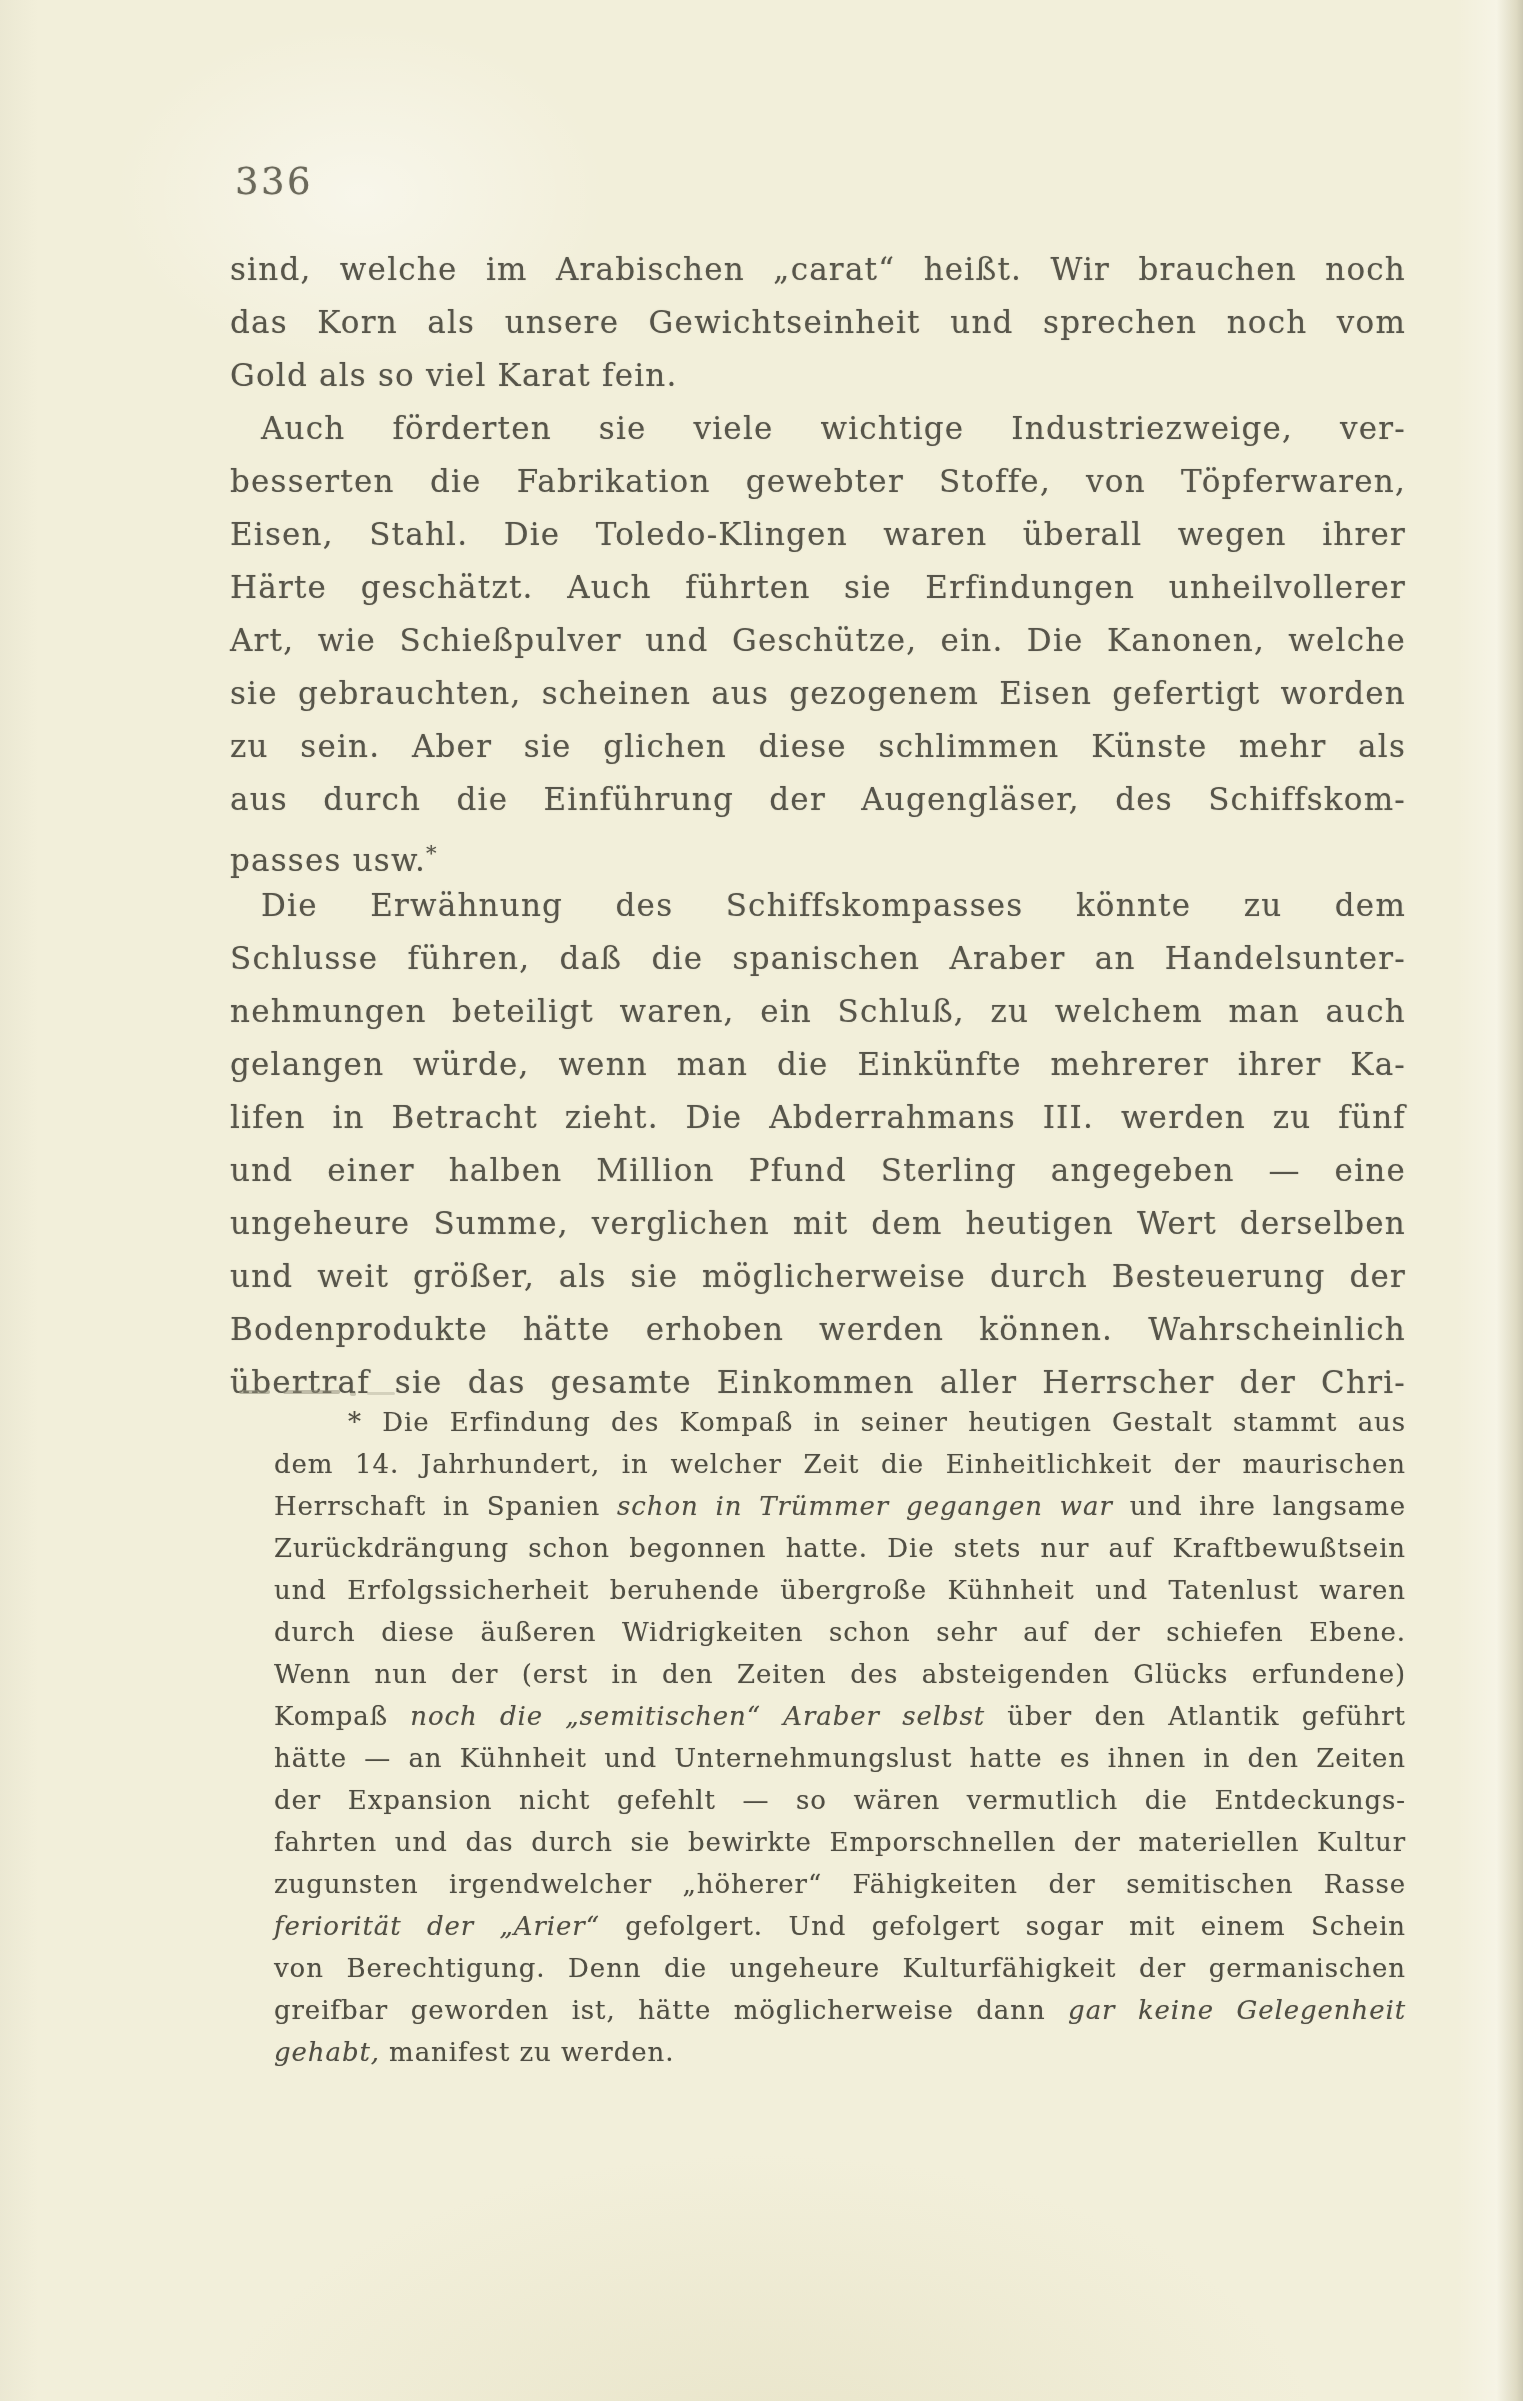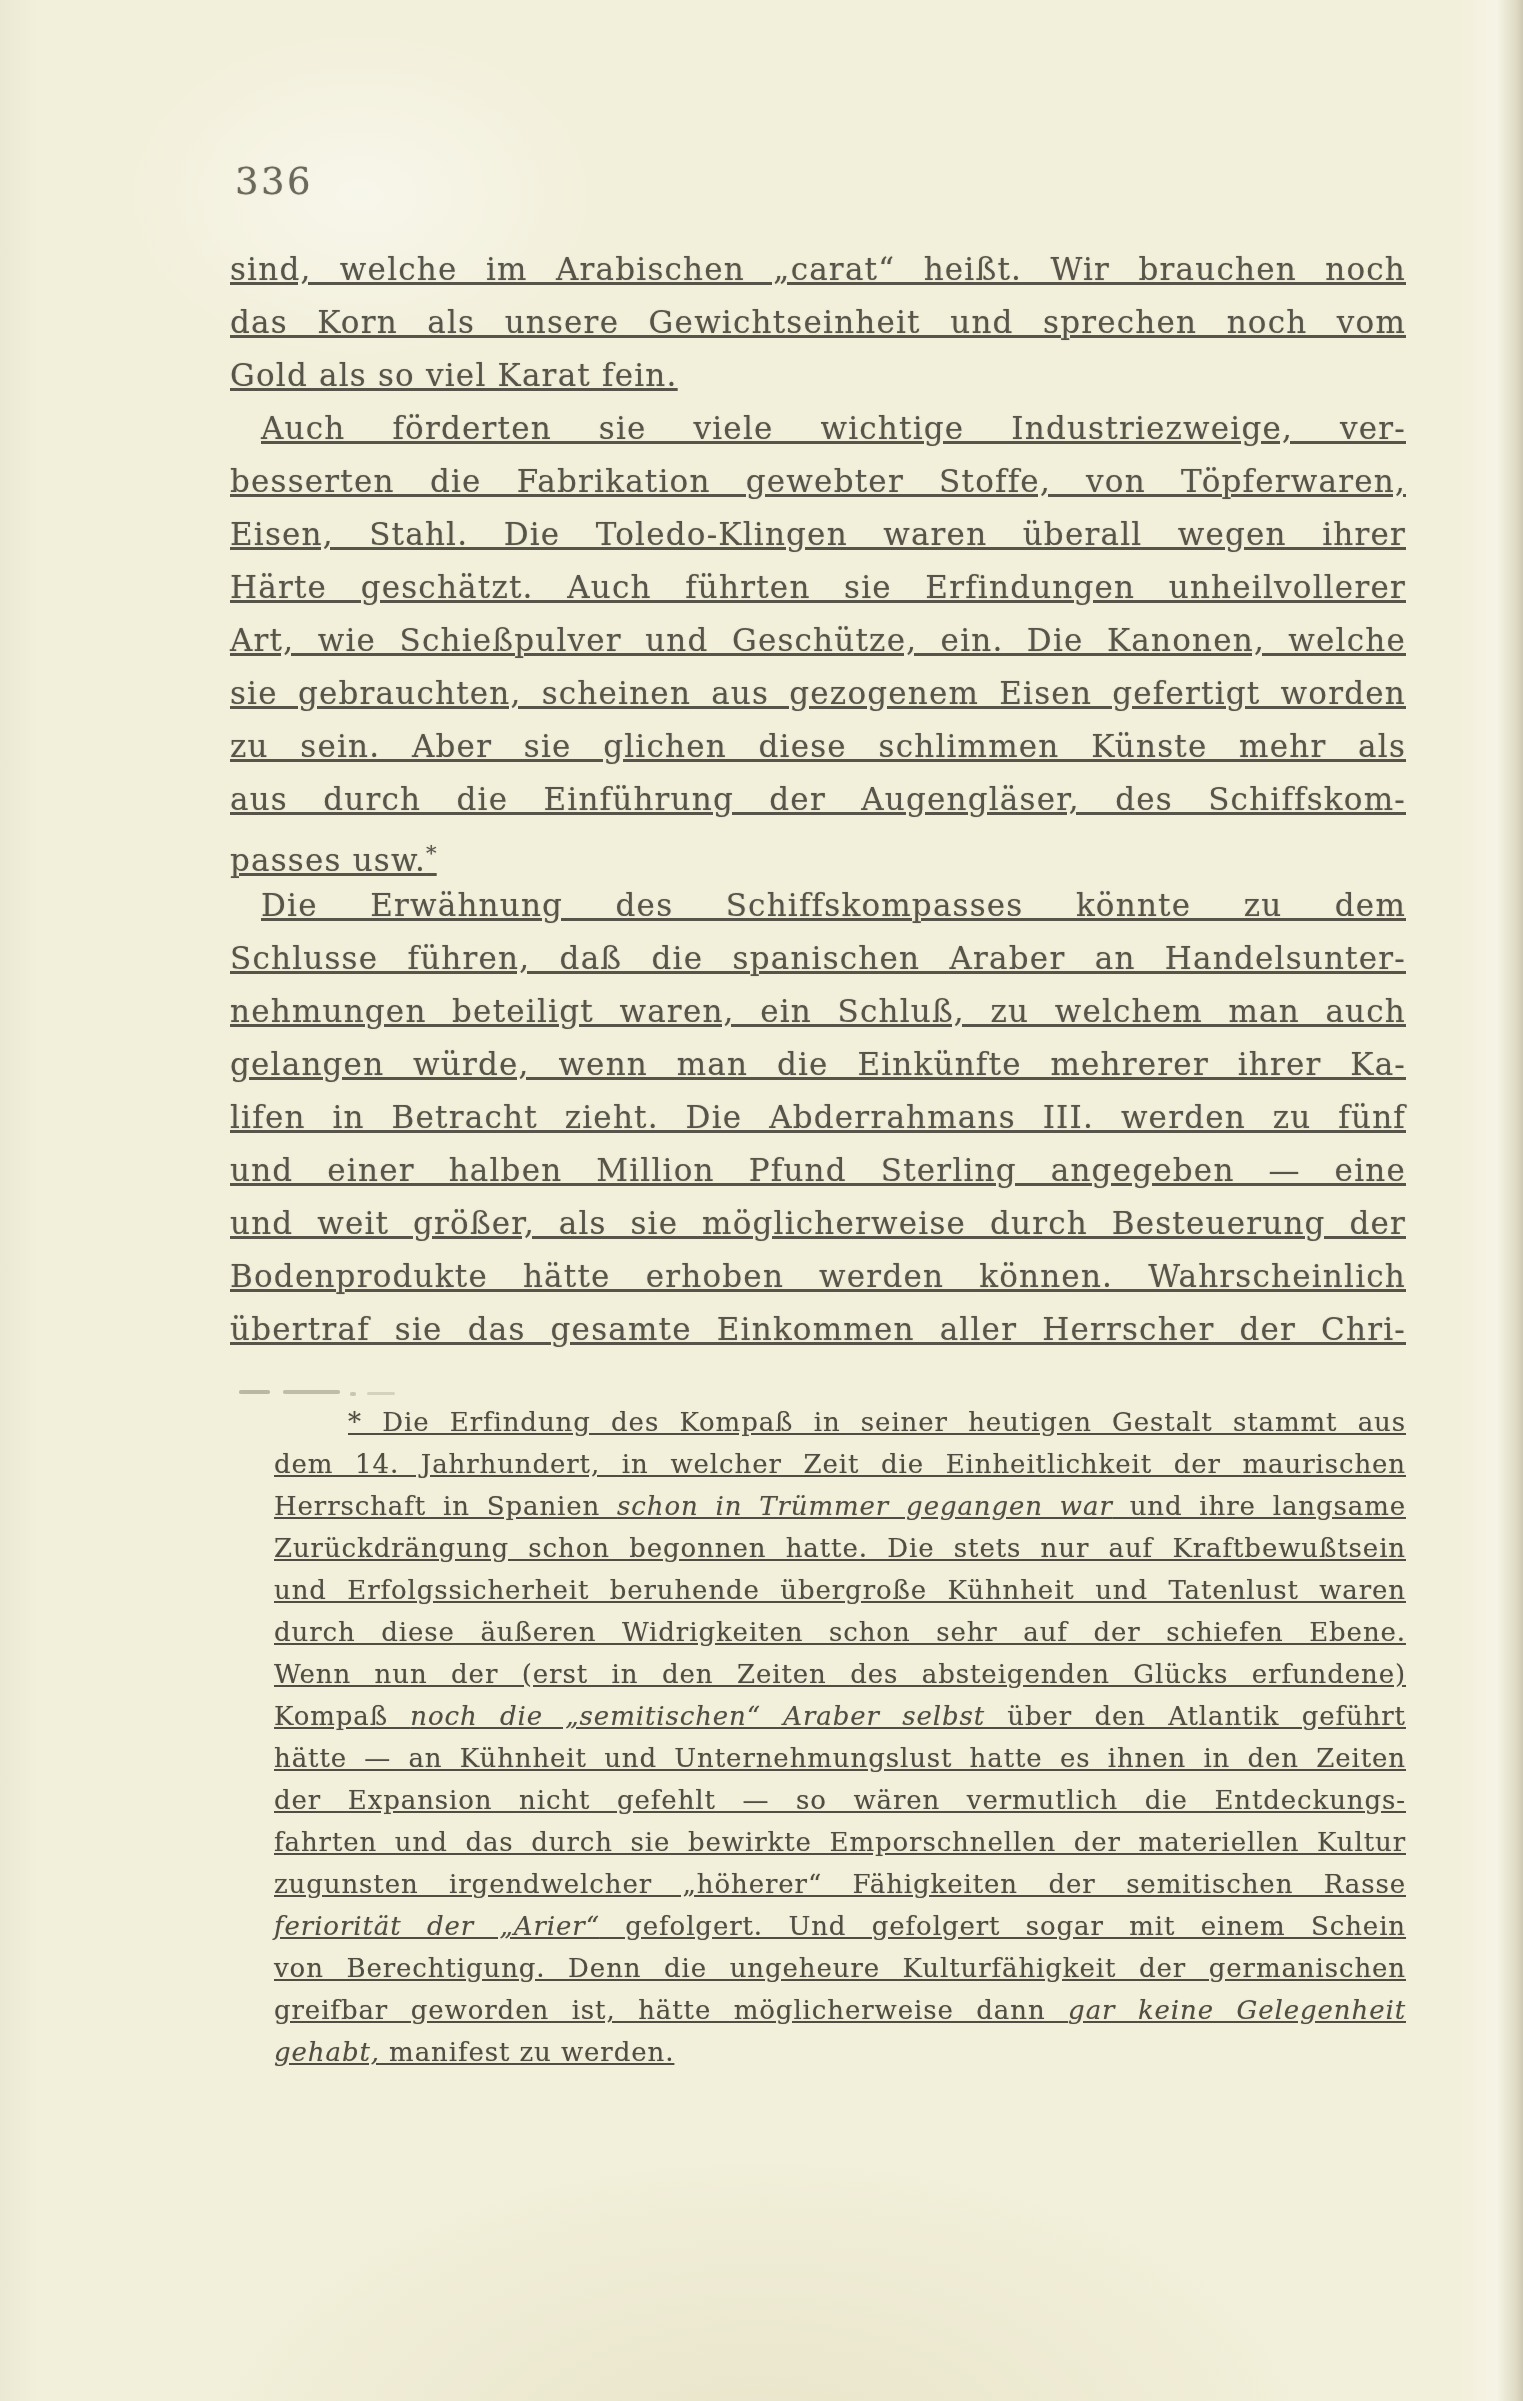--- a/index.html
+++ b/index.html
@@ -63,21 +63,20 @@
   }
   .footnote-block .line {
     line-height: 42px;
     height: 42px;
     margin-left: 44px;
   }
   .line {
     text-align: justify;
     text-align-last: justify;
     white-space: normal;
-    text-decoration: underline;
   }
   .line.endline {
     text-align-last: left;
   }
   .body-block .line.indent { text-indent: 31px; }
   .footnote-block .line.indent { text-indent: 74px; }
   .it { font-style: italic; }
   .sup {
     vertical-align: super;
     font-size: 68%;
@@ -121,20 +120,21 @@
       <div class="line"><span>sie gebrauchten, scheinen aus gezogenem Eisen gefertigt worden</span></div>
       <div class="line"><span>zu sein. Aber sie glichen diese schlimmen Künste mehr als</span></div>
       <div class="line"><span>aus durch die Einführung der Augengläser, des Schiffskom-</span></div>
       <div class="line endline"><span>passes usw.</span><span class="sup">*</span></div>
       <div class="line indent"><span>Die Erwähnung des Schiffskompasses könnte zu dem</span></div>
       <div class="line"><span>Schlusse führen, daß die spanischen Araber an Handelsunter-</span></div>
       <div class="line"><span>nehmungen beteiligt waren, ein Schluß, zu welchem man auch</span></div>
       <div class="line"><span>gelangen würde, wenn man die Einkünfte mehrerer ihrer Ka-</span></div>
       <div class="line"><span>lifen in Betracht zieht. Die Abderrahmans III. werden zu fünf</span></div>
       <div class="line"><span>und einer halben Million Pfund Sterling angegeben — eine</span></div>
+      <div class="line"><span>ungeheure Summe, verglichen mit dem heutigen Wert derselben</span></div>
       <div class="line"><span>und weit größer, als sie möglicherweise durch Besteuerung der</span></div>
       <div class="line"><span>Bodenprodukte hätte erhoben werden können. Wahrscheinlich</span></div>
       <div class="line"><span>übertraf sie das gesamte Einkommen aller Herrscher der Chri-</span></div>
     </div>
 
   <div class="footnote-sep">
     <div class="seg seg1"></div>
     <div class="seg seg2"></div>
     <div class="seg seg3"></div>
     <div class="seg seg4"></div>

